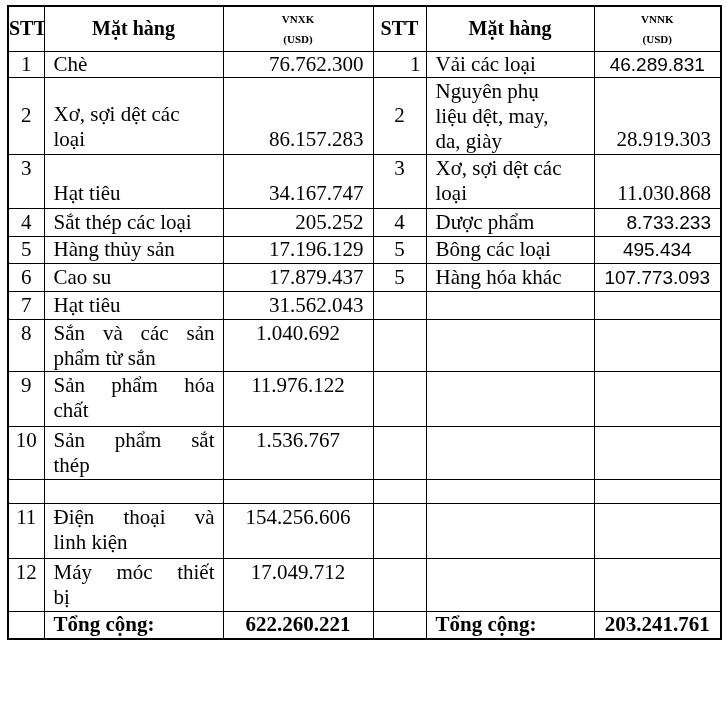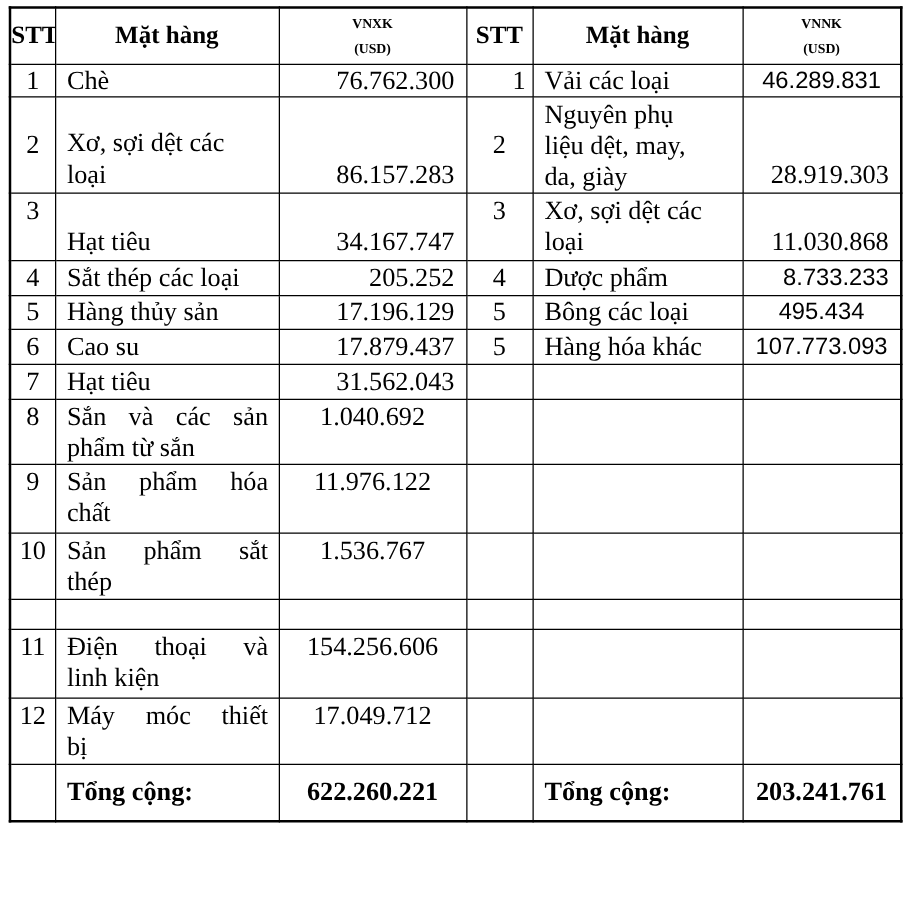--- a/index.html
+++ b/index.html
@@ -13,21 +13,21 @@
     border-collapse: collapse; table-layout: fixed;
     width: 713px; border: 2px solid #000000;
   }
   td, th {
     border: 1px solid #000000; padding: 0; overflow: hidden;
     font-size: 21px; line-height: 25px; vertical-align: middle;
   }
   thead tr { height: 45px; }
   th { font-weight: bold; text-align: center; font-size: 20px; }
   th.code { font-size: 11px; line-height: 20px; }
-  tfoot tr { height: 46px; }
+  tfoot tr { height: 28px; }
   td.stt  { text-align: center; }
   td.stt.rn { text-align: right; padding-right: 5px; }
   td.item { text-align: left; padding: 0 8px 0 9px; white-space: pre-line; }
   td.val  { text-align: right; padding: 0 9px 0 4px; }
   td.c    { text-align: center; padding: 0 4px; }
   td.vt   { vertical-align: top; padding-top: 1px; }
   td.vb   { vertical-align: bottom; padding-bottom: 2px; }
   td.sans { font-family: "Liberation Sans", "DejaVu Sans", sans-serif; font-size: 19px; }
   td.bold { font-weight: bold; }
   td.just .jl { display: flex; justify-content: space-between; }

